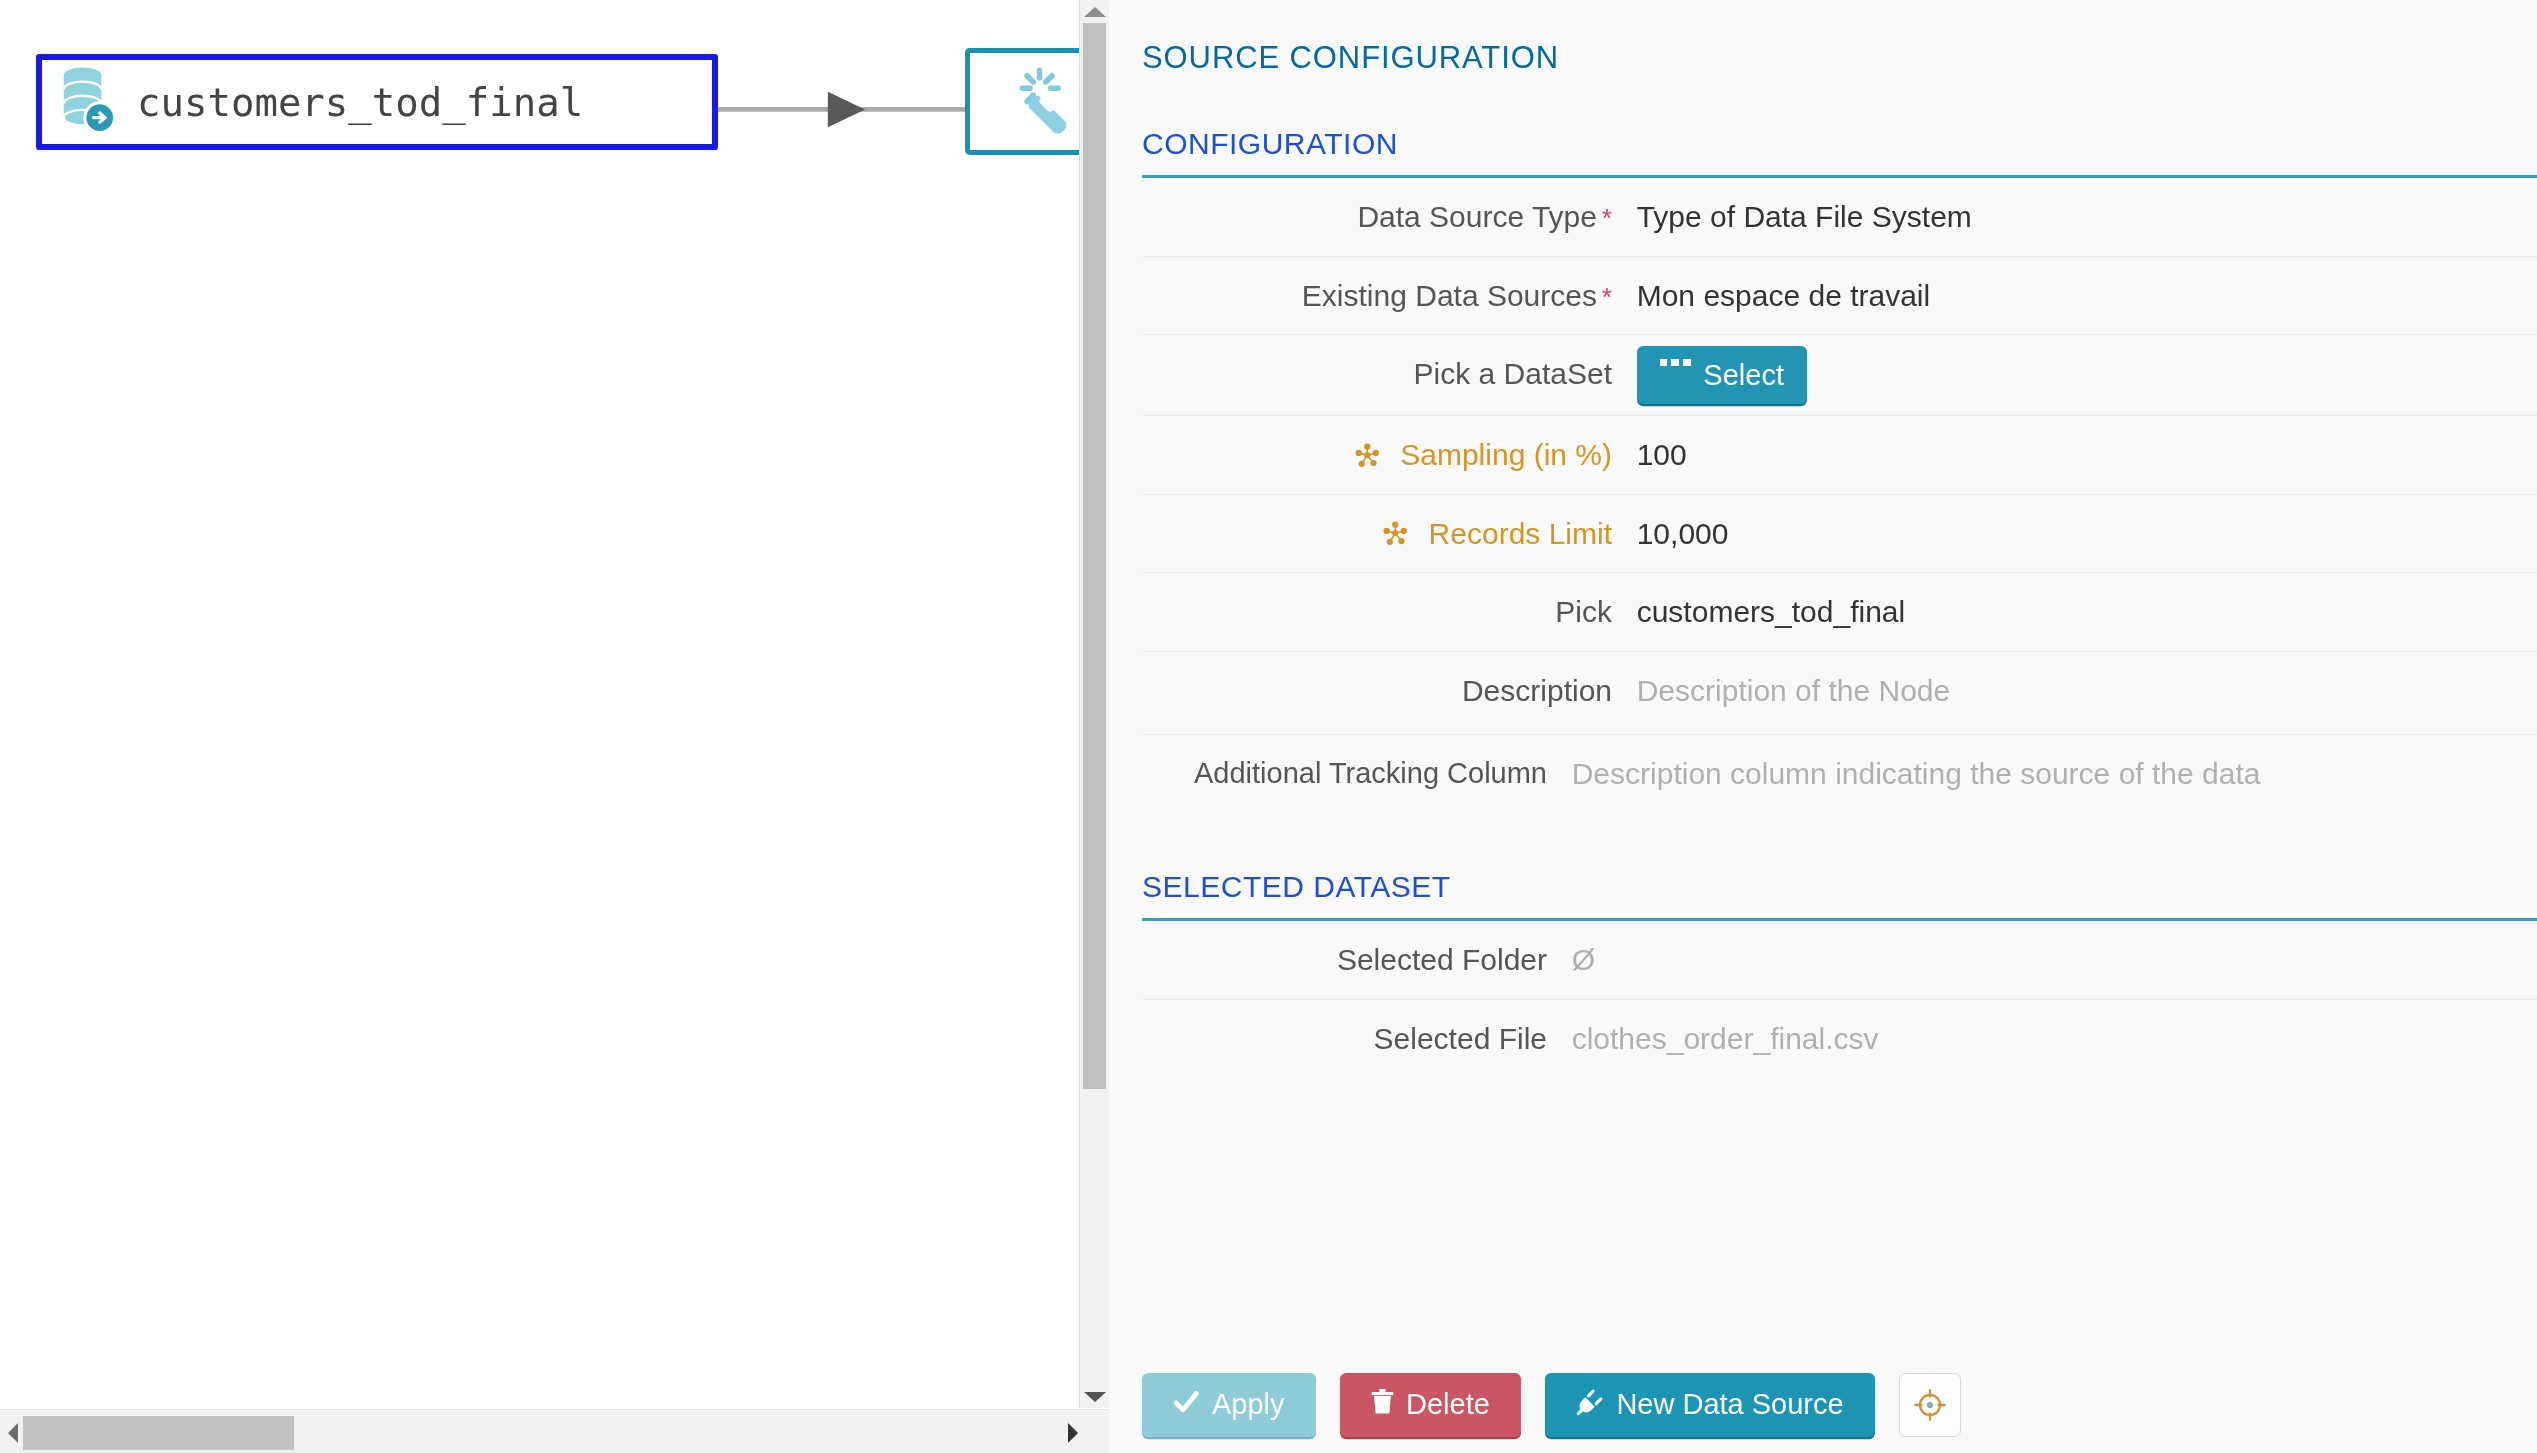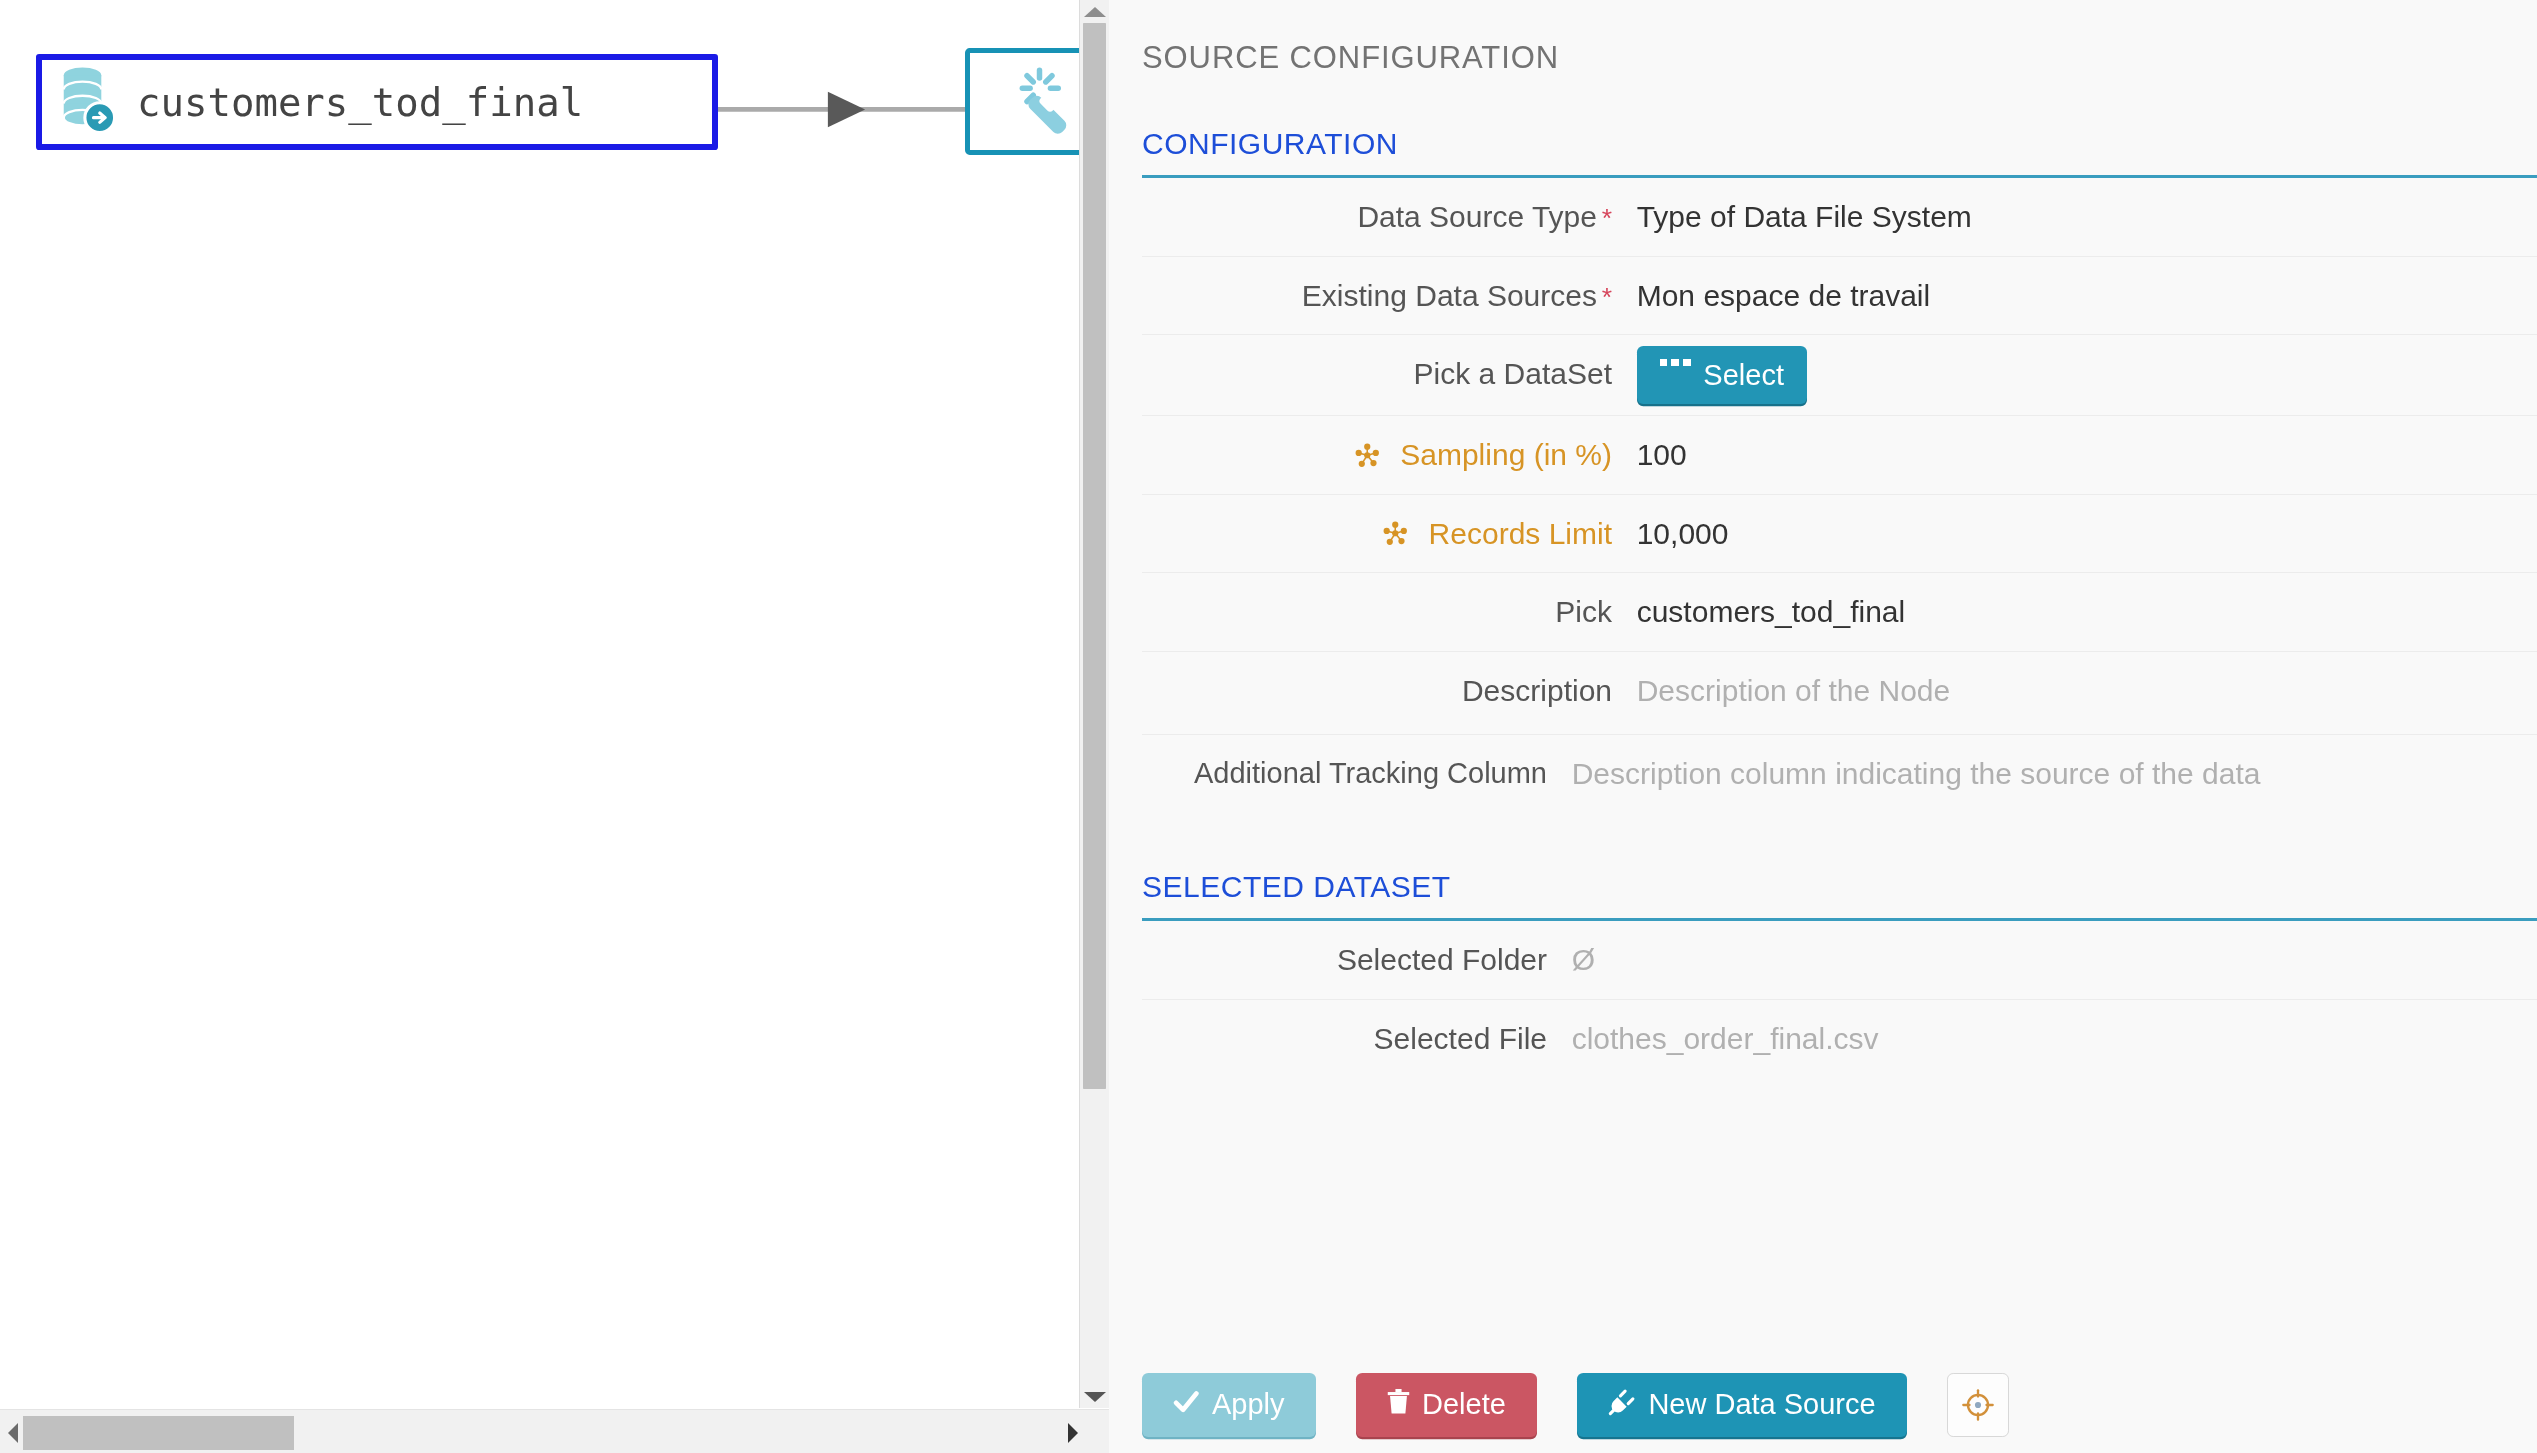--- a/index.html
+++ b/index.html
@@ -62,21 +62,21 @@
   .tri-right { border-top: 10px solid transparent; border-bottom: 10px solid transparent; border-left: 10px solid #333; }
 
   
   .panel {
     position: relative; flex: 1 1 auto; height: 1454px; background: #f9f9f9;
     padding: 0 0 0 0; overflow: hidden;
   }
   .panel-inner { position: relative; padding: 40px 0 0 33px; width: 1429px; }
 
   .panel-title {
-    font-size: 31px; color: #737373; letter-spacing: 0.9px; font-weight: 400;
+    font-size: 31px; color: #0369a1; letter-spacing: 0.9px; font-weight: 400;
     margin-bottom: 51px;
   }
   .section-head {
     font-size: 30px; color: #1d4ed8; letter-spacing: 0.5px; font-weight: 400;
     margin-bottom: 14px;
   }
   .section-rule { height: 3.1px; background: #3a9dbf; width: 1398px; margin-bottom: 0px; }
 
   .frow { display: flex; align-items: flex-start; border-bottom: 1.6px solid #ececec; width: 1398px; }
   .frow:last-child { border-bottom: none; }
@@ -102,21 +102,21 @@
   .btn-new { background: #1e94b5; padding: 15.6px 31px; box-shadow: 0 2.3px 0 #16748f; }
   .btn-target {
     background: #fdfdfd; border: 1.6px solid #d8d8d8; border-radius: 6.2px;
     width: 62px; height: 64px; display: inline-flex; align-items: center; justify-content: center; cursor: pointer;
   }
 
   .sel-dataset { margin-top: 58px; }
   .flabel.sm { font-size: 29px; }
 
   .footer-bar {
-    position: absolute; left: 33px; bottom: 17px; display: flex; align-items: flex-end; gap: 40px;
+    position: absolute; left: 33px; bottom: 17px; display: flex; align-items: flex-end; gap: 24px;
   }
   .ellipsis-icon { display: inline-flex; gap: 3.9px; align-items: center; }
   .ellipsis-icon i { width: 7.8px; height: 7.8px; background: #fff; display: block; }
 </style>
 </head>
 <body>
 
 <div id="app">
 
   <div class="canvas-wrap">

